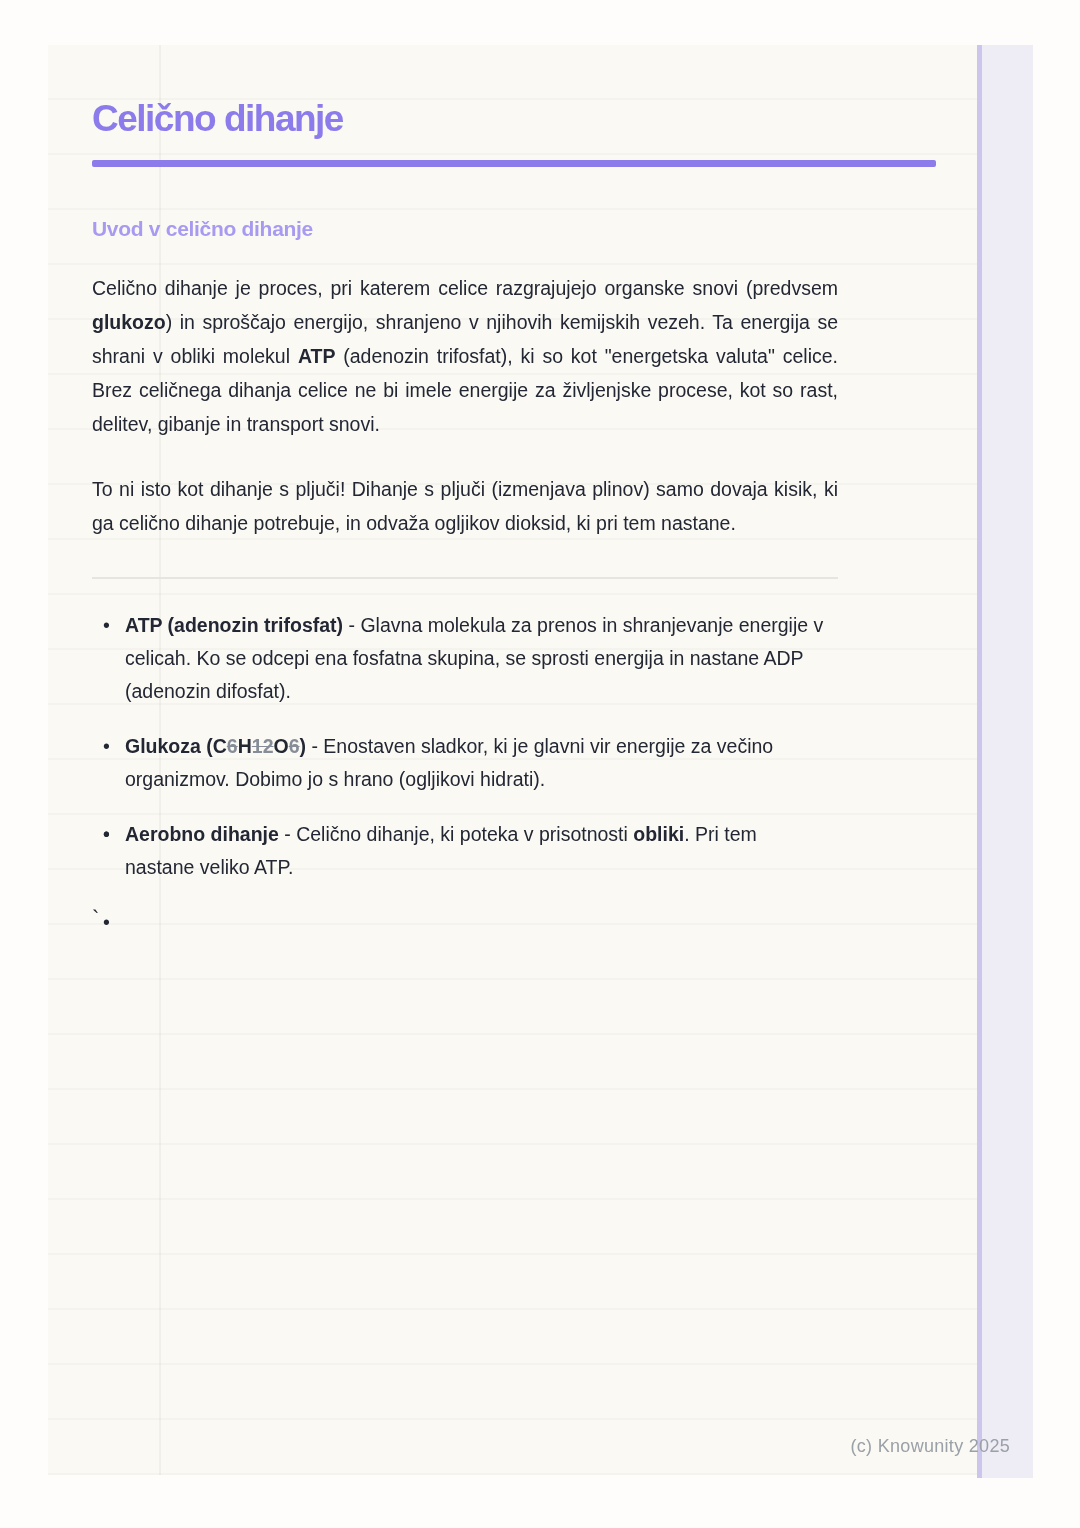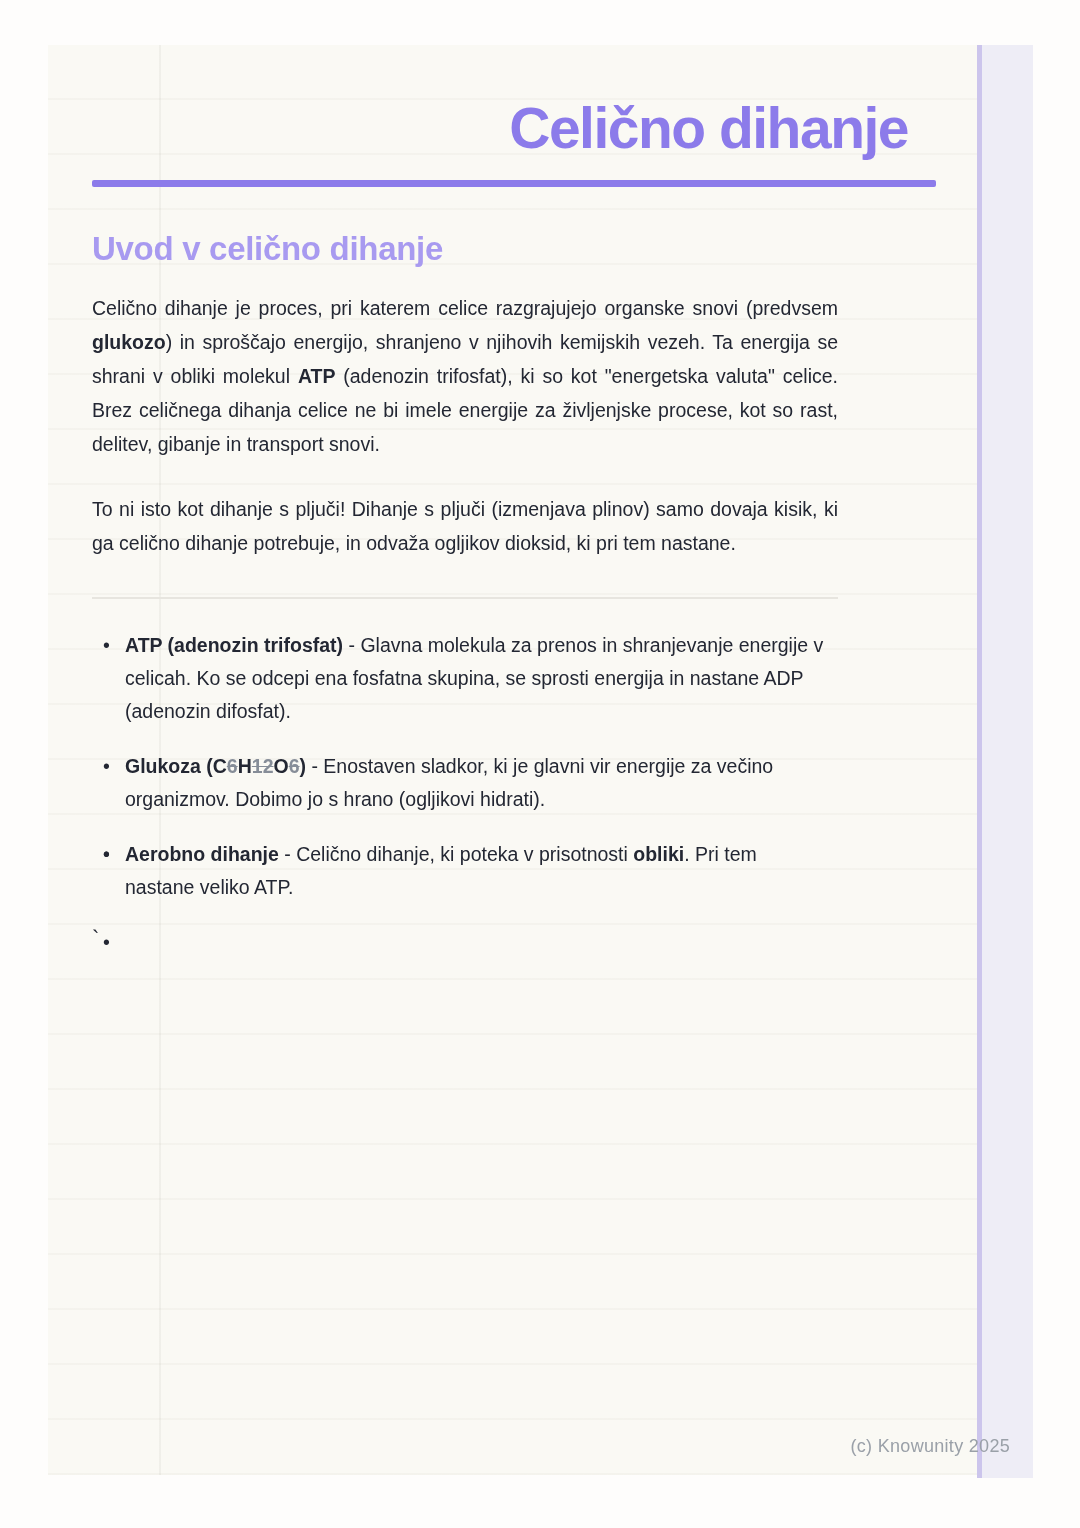--- a/index.html
+++ b/index.html
@@ -31,37 +31,36 @@
     border-left: 5px solid #ccc5ec;
   }
 
   .content {
     position: relative;
     padding: 55px 0 0 44px;
     width: 860px;
   }
 
   .title {
-    font-size: 57px;
+    font-size: 37px;
     font-weight: 800;
     letter-spacing: -1.5px;
     color: #8c7bea;
     line-height: 1.0;
-    text-align: right;
   }
 
   .title-rule {
     width: 844px; height: 7px;
     background: #8c7bea;
     border-radius: 2px;
     margin-top: 23px;
   }
 
   .h2 {
-    font-size: 33px;
+    font-size: 21px;
     font-weight: 700;
     letter-spacing: -0.3px;
     color: #a89af0;
     line-height: 30px;
   }
   .h2.first  { margin-top: 47px; }
   .h2.second { margin-top: 36px; }
 
   .para {
     width: 746px;

